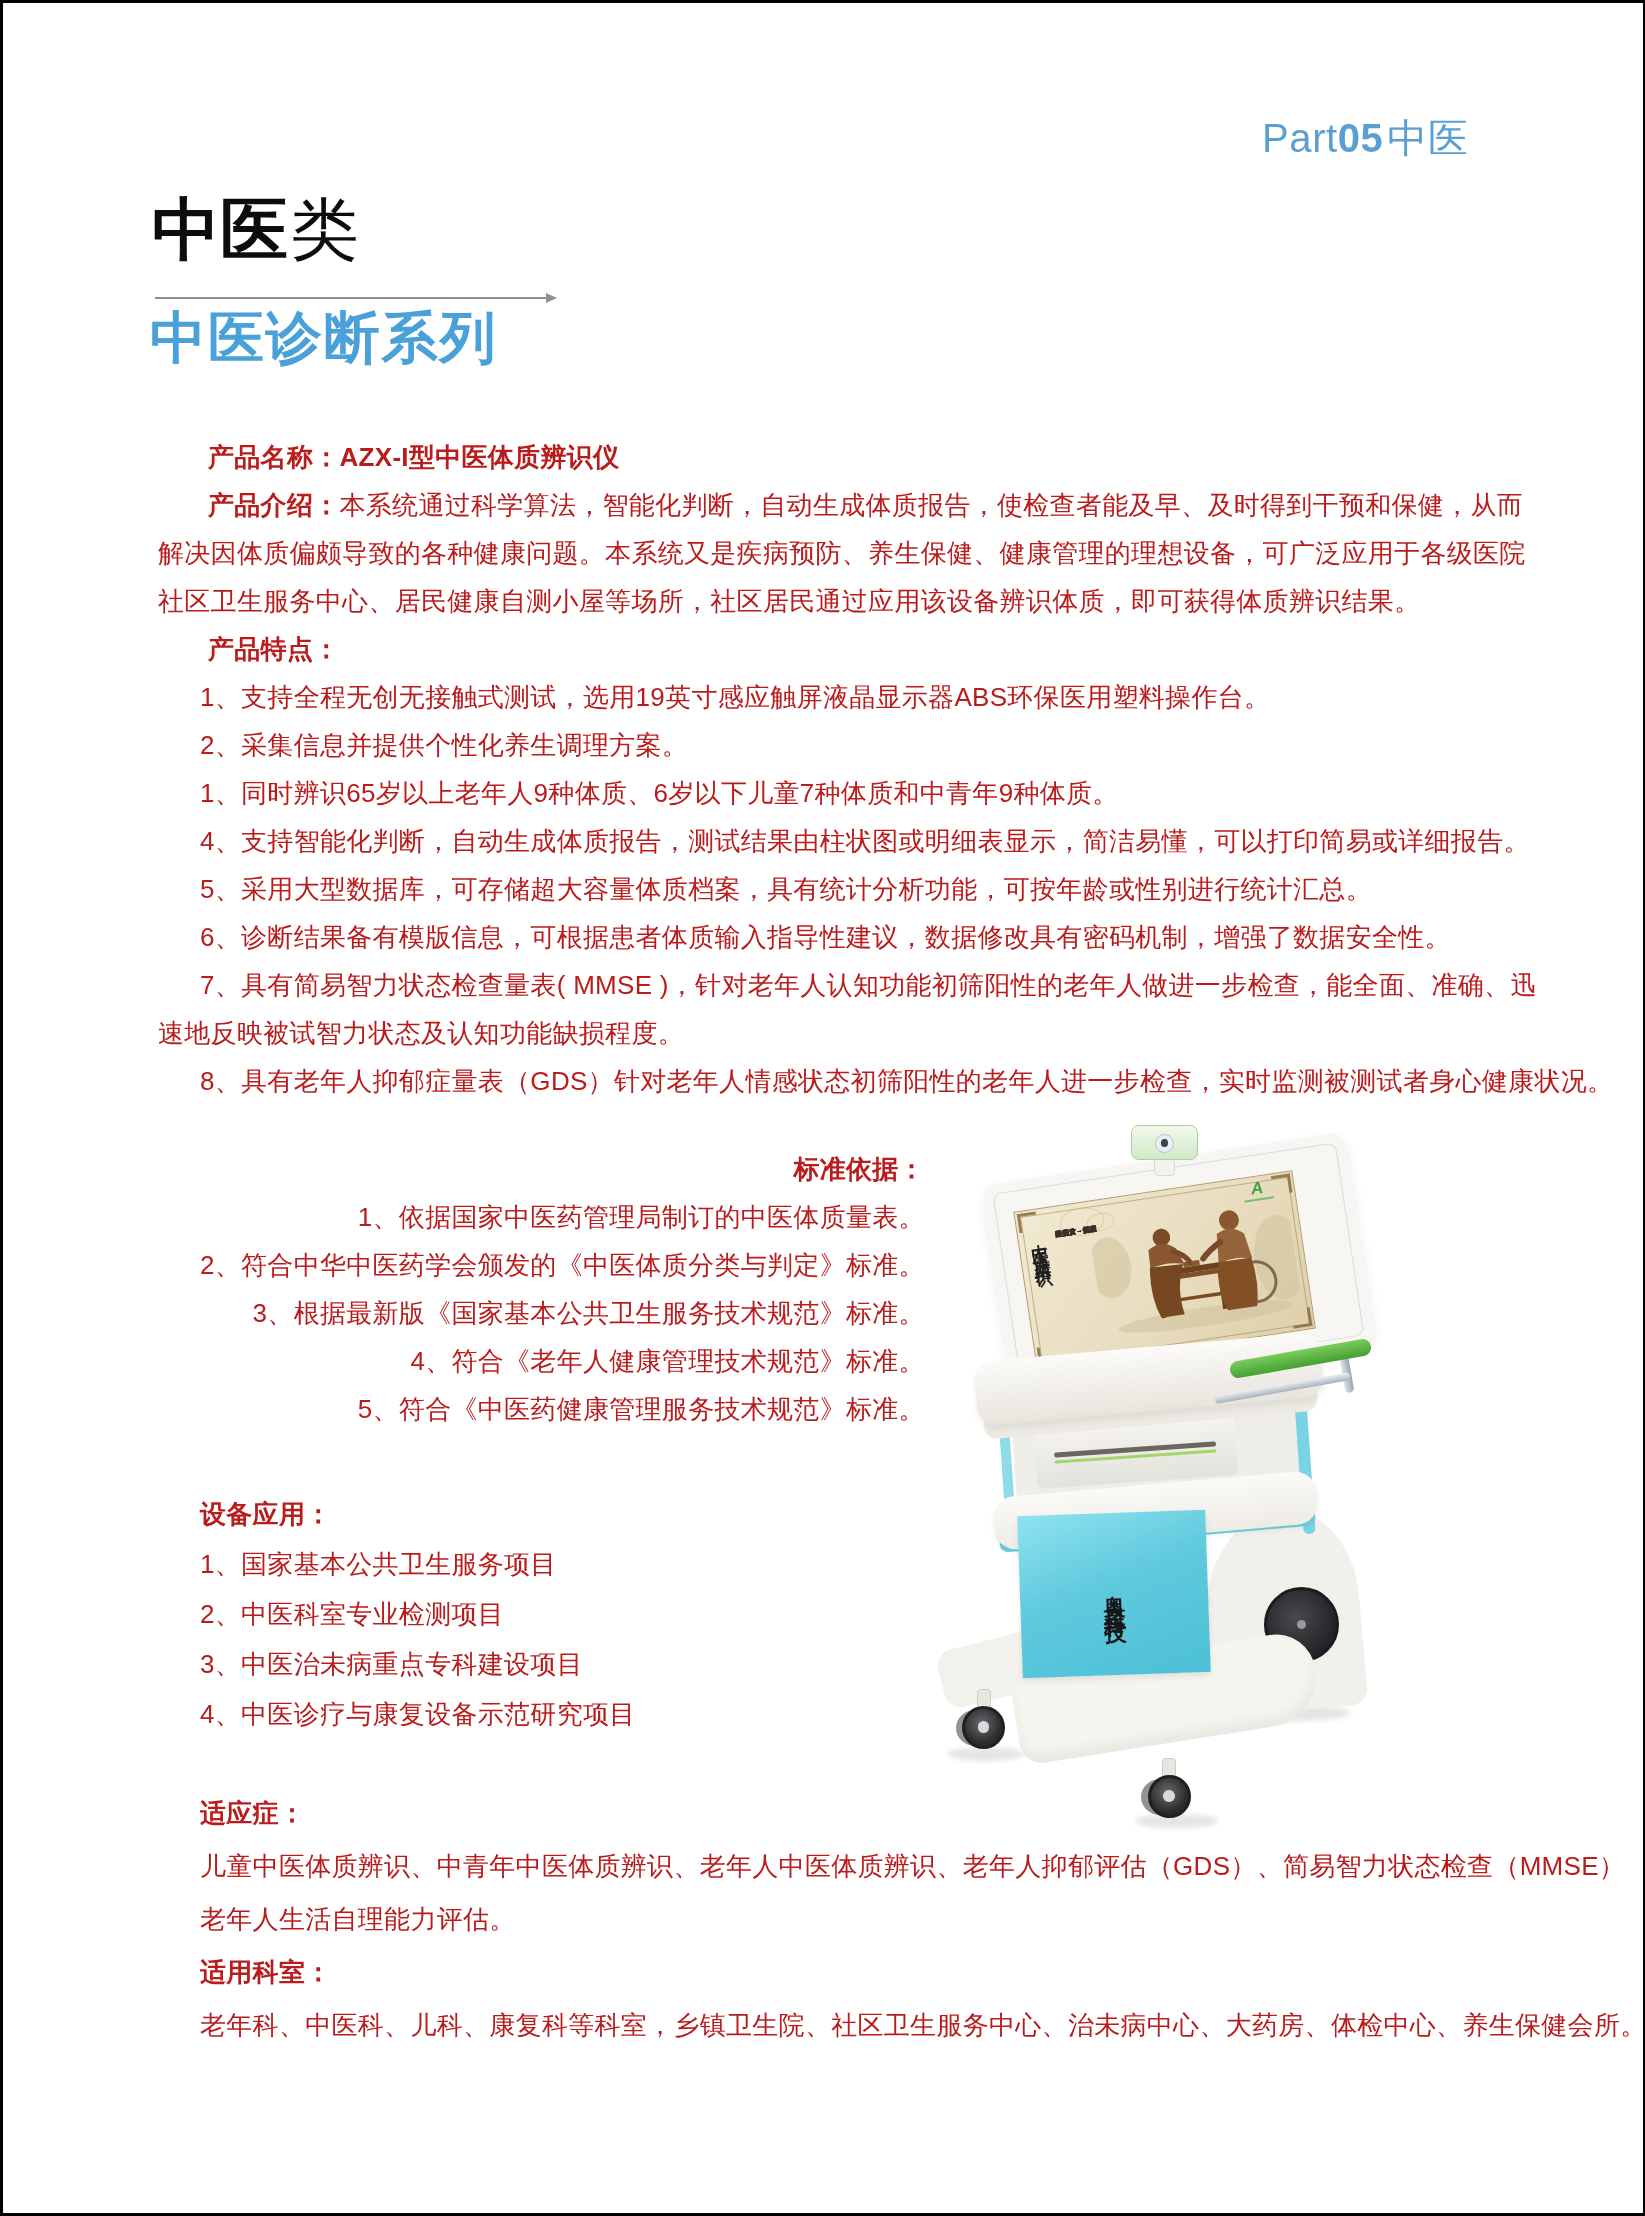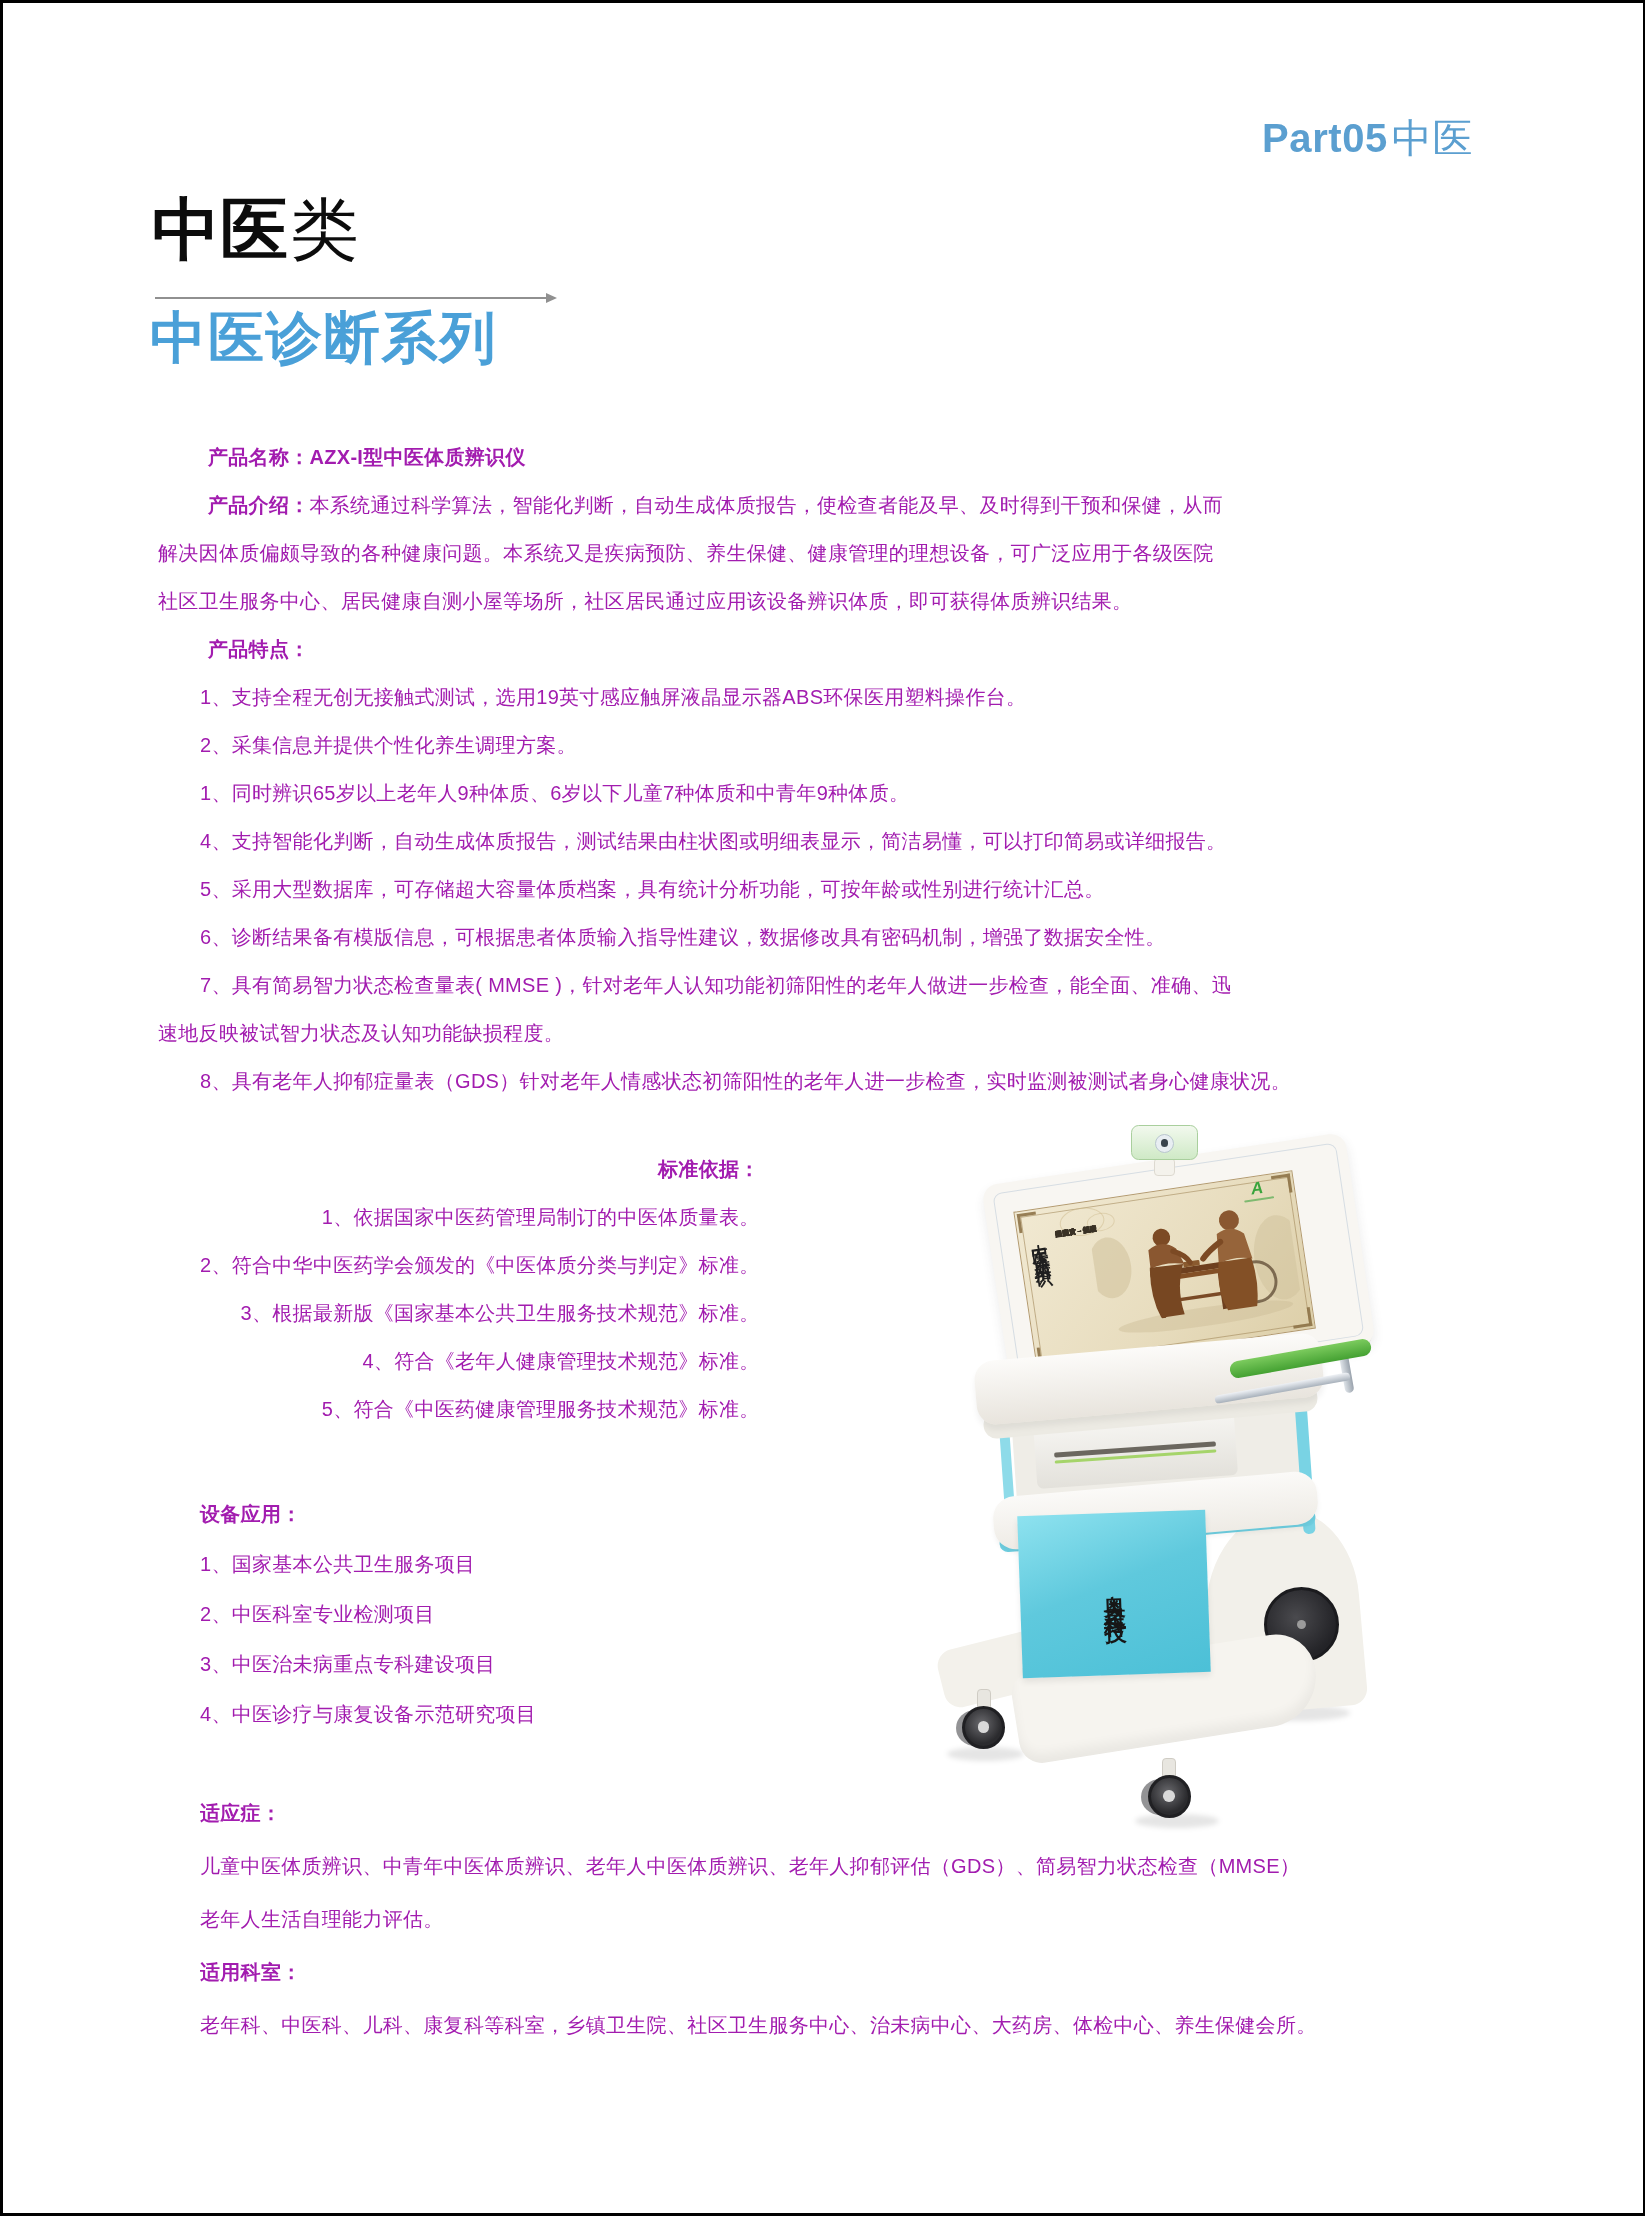--- a/index.html
+++ b/index.html
@@ -3,32 +3,32 @@
 <meta charset="utf-8">
 <style>
   html,body{margin:0;padding:0;background:#ffffff;}
   .page{
     position:relative;width:1646px;height:2216px;background:#ffffff;
     border:3.2px solid #000;box-sizing:border-box;overflow:hidden;
     font-family:"Liberation Sans", sans-serif;color:#111;
   }
   
   .part-label{position:absolute;left:1259px;top:108px;font-size:40px;color:#5b9fd0;letter-spacing:0.6px;white-space:nowrap;}
-  .part-label .pt{font-weight:700;}
+  .part-label .pt{font-weight:400;}
   .part-label .num{font-weight:800;}
   .part-label .cn{font-weight:400;margin-left:3.9px;}
   .cat-title{position:absolute;left:149px;top:188px;font-size:68px;line-height:1.12;white-space:nowrap;color:#0c0c0c;}
   .cat-title .b{font-weight:900;}
   .cat-title .l{font-weight:500;margin-left:2.6px;}
   .arrow-line{position:absolute;left:152px;top:294px;width:392px;height:1.9px;background:#909090;}
   .arrow-head{position:absolute;right:-9.7px;top:-4.5px;width:0;height:0;border-left:11px solid #909090;border-top:5.2px solid transparent;border-bottom:5.2px solid transparent;}
   .series-title{position:absolute;left:147px;top:298px;font-size:56px;font-weight:900;color:#4aa0d8;letter-spacing:1.9px;white-space:nowrap;}
   
   .tsec{position:absolute;left:155px;white-space:nowrap;}
-  .line{font-size:20px;letter-spacing:0.3px;white-space:nowrap;color:#a21caf;}
+  .line{font-size:26px;letter-spacing:0.3px;white-space:nowrap;color:#b91c1c;}
   .secA .line{height:48px;line-height:48px;}
   .secB .line{height:48px;line-height:48px;}
   .secC .line{height:50px;line-height:50px;}
   .secD .line, .secE .line{height:53px;line-height:53px;}
   .secA{top:430px;} .secB{top:1142px;text-align:right;} .secC{top:1486px;} .secD{top:1784px;} .secE{top:1943px;}
   .ind-a{padding-left:50px;} .ind-b{padding-left:42px;}
   .bold, .line b{font-weight:700;}
   
   .device{position:absolute;left:935px;top:1122px;width:444px;height:715px;}
   .device *{position:absolute;box-sizing:border-box;}

